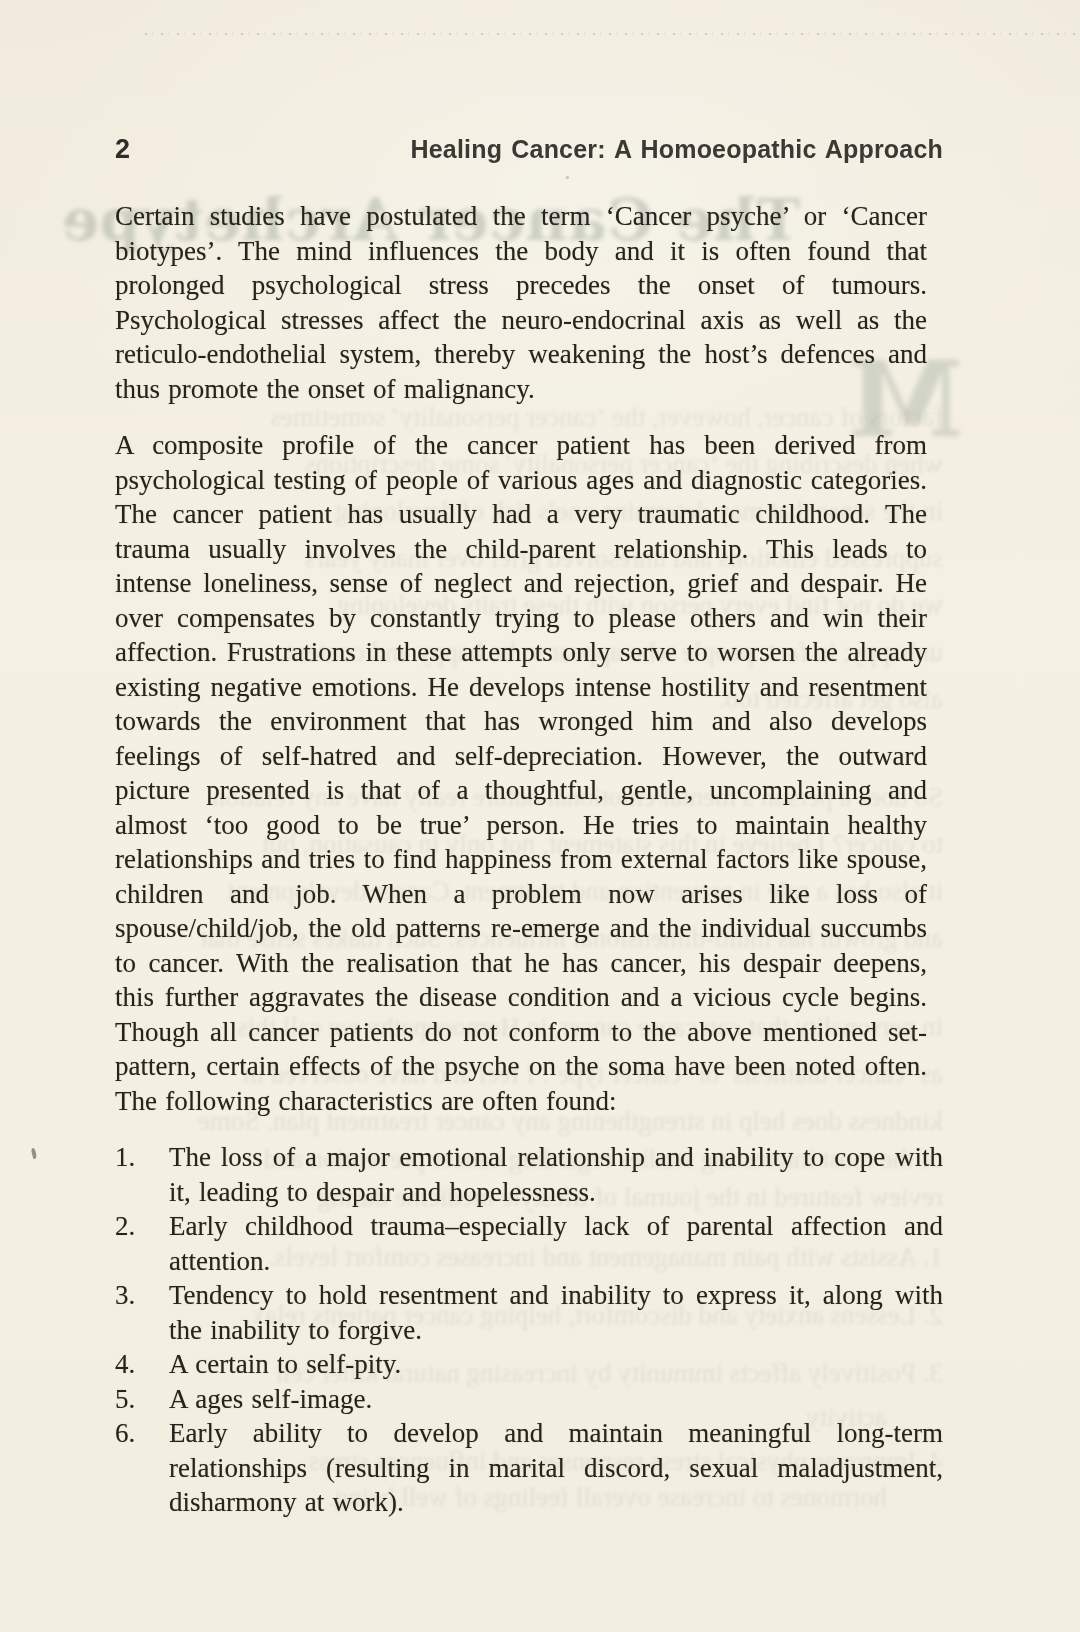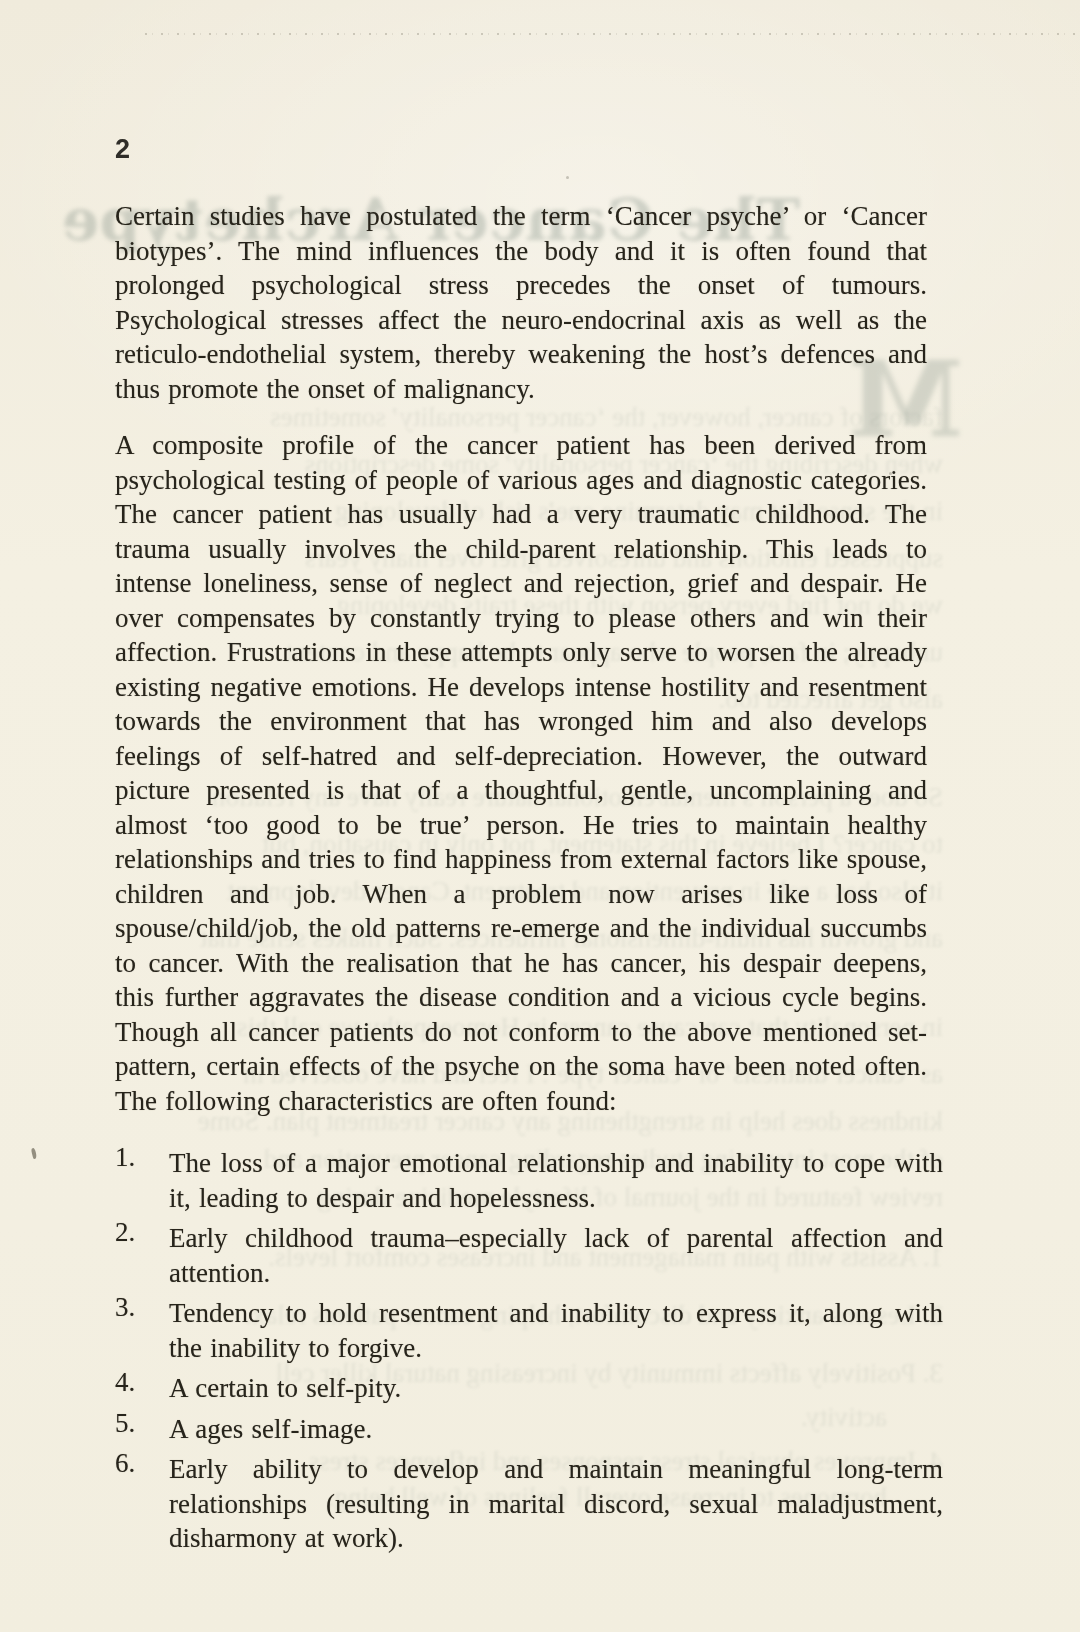--- a/index.html
+++ b/index.html
@@ -70,21 +70,21 @@
     text-align:justify;
     color:#27241b;
     text-shadow:0 0 1px rgba(40,36,28,.30);
     word-spacing:1.5px;
   }
   .content p { margin:0 16px 22px 0; }
 
   .list { margin-top:0; }
   .li { display:flex; }
   .li-num  { width:54px; flex:none; }
-  .li-text { flex:1; text-align:justify;margin-top:6px; }
+  .li-text { flex:1; text-align:justify; }
 </style>
 </head>
 <body>
 
 <div class="page">
 
   <div class="scan-dots"></div>
 
   <div class="ghost">
     <div class="ghost-title">The Cancer Archetype</div>
@@ -110,20 +110,21 @@
     <div class="ghost-line" style="top:1240px">1.  Assists with pain management and increases comfort levels.</div>
     <div class="ghost-line" style="top:1298px">2.  Lessens anxiety and discomfort, helping cancer patients relax.</div>
     <div class="ghost-line" style="top:1356px">3.  Positively affects immunity by increasing natural killer cell</div>
     <div class="ghost-line indent" style="top:1400px">activity.</div>
     <div class="ghost-line" style="top:1444px">4.  Improves physical stress responses and influences stress</div>
     <div class="ghost-line indent" style="top:1480px">hormones to increase overall feelings of well being.</div>
   </div>
 
   <div class="header">
     <span class="page-num">2</span>
+    <span class="run-title">Healing Cancer: A Homoeopathic Approach</span>
   </div>
 
   <div class="content">
     <p>Certain studies have postulated the term ‘Cancer psyche’ or ‘Cancer biotypes’. The mind influences the body and it is often found that prolonged psychological stress precedes the onset of tumours. Psychological stresses affect the neuro-endocrinal axis as well as the reticulo-endothelial system, thereby weakening the host’s defences and thus promote the onset of malignancy.</p>
     <p>A composite profile of the cancer patient has been derived from psychological testing of people of various ages and diagnostic categories. The cancer patient has usually had a very traumatic childhood. The trauma usually involves the child-parent relationship. This leads to intense loneliness, sense of neglect and rejection, grief and despair. He over compensates by constantly trying to please others and win their affection. Frustrations in these attempts only serve to worsen the already existing negative emotions. He develops intense hostility and resentment towards the environment that has wronged him and also develops feelings of self-hatred and self-depreciation. However, the outward picture presented is that of a thoughtful, gentle, uncomplaining and almost ‘too good to be true’ person. He tries to maintain healthy relationships and tries to find happiness from external factors like spouse, children and job. When a problem now arises like loss of spouse/child/job, the old patterns re-emerge and the individual succumbs to cancer. With the realisation that he has cancer, his despair deepens, this further aggravates the disease condition and a vicious cycle begins. Though all cancer patients do not conform to the above mentioned set-pattern, certain effects of the psyche on the soma have been noted often. The following characteristics are often found:</p>
 
     <div class="list">
       <div class="li">
         <span class="li-num">1.</span>
         <span class="li-text">The loss of a major emotional relationship and inability to cope with it, leading to despair and hopelessness.</span>

